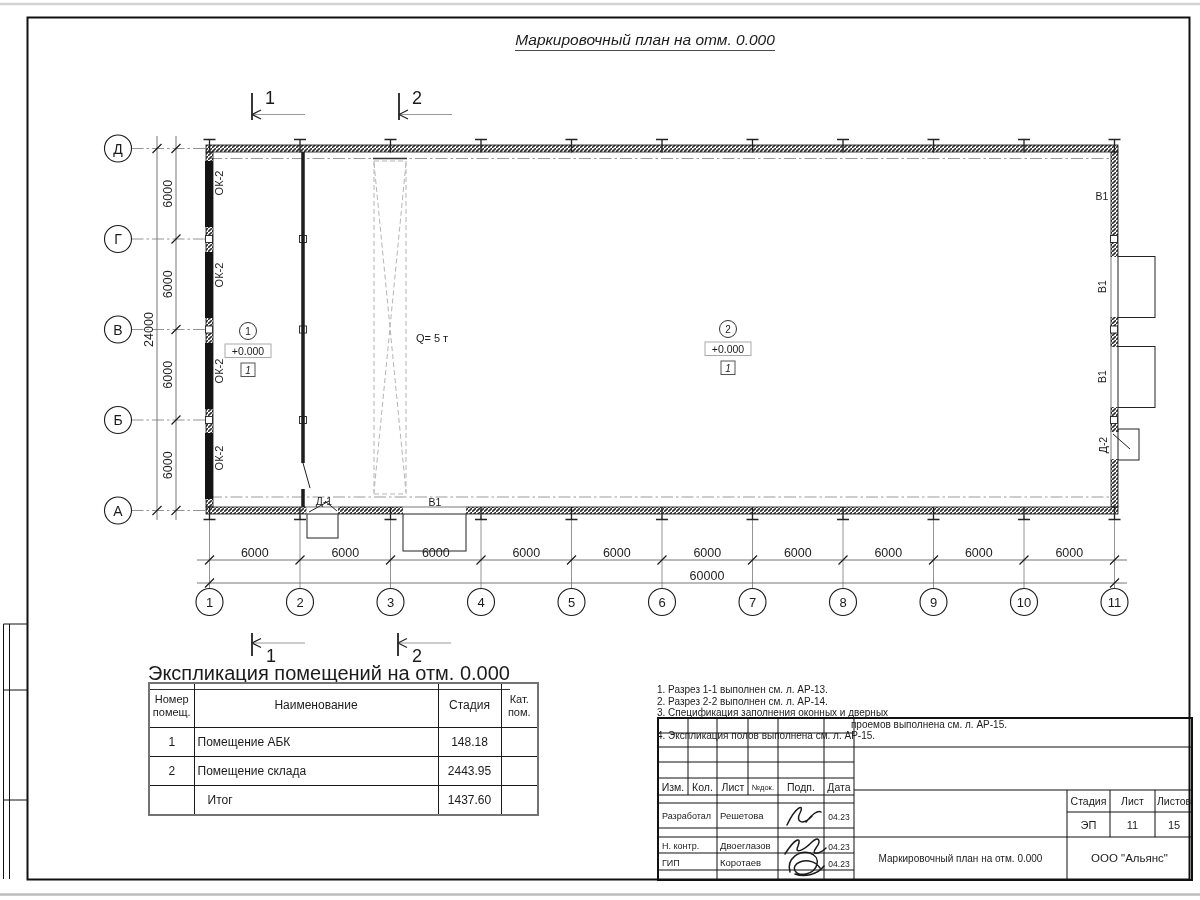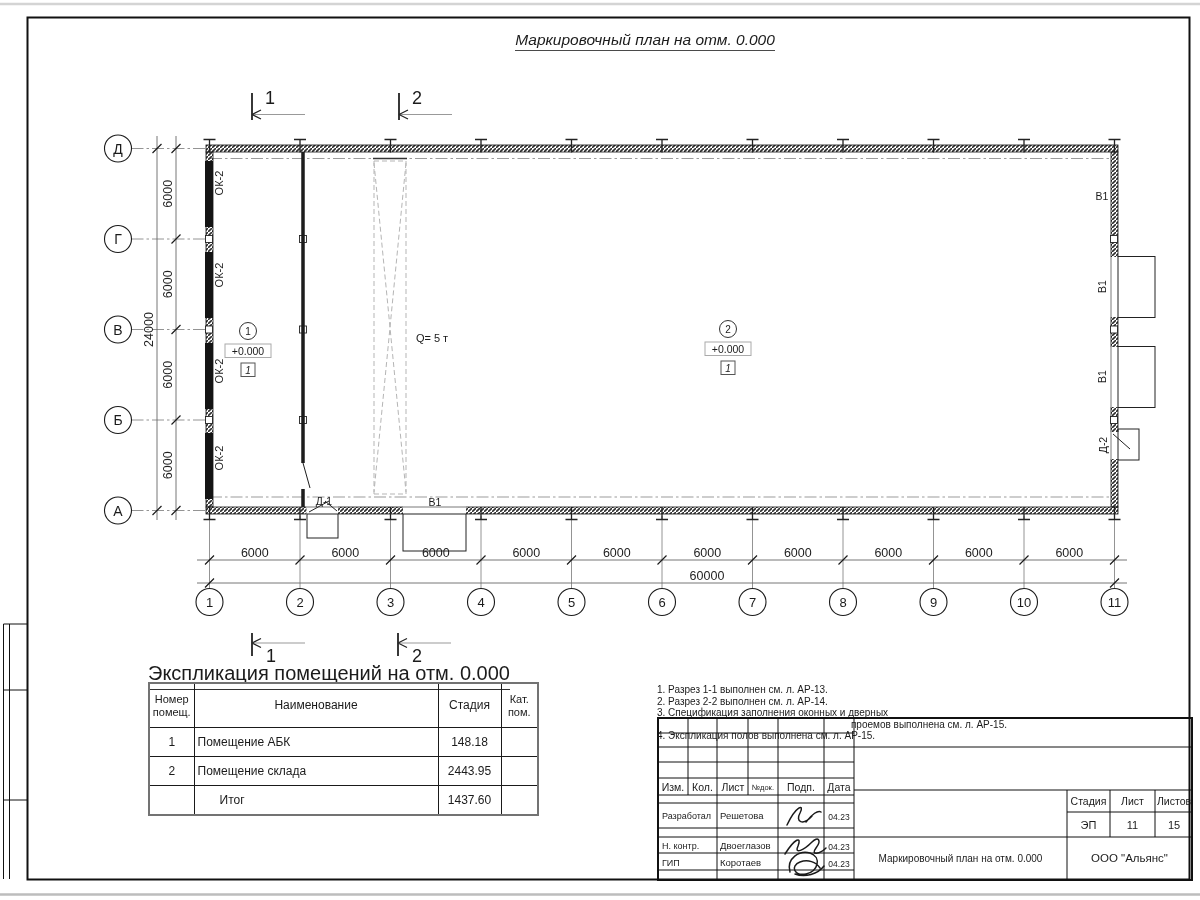--- a/index.html
+++ b/index.html
@@ -25,21 +25,21 @@
   .top-title{left:430px;top:31px;width:430px;text-align:center;font-size:15.5px;font-style:italic;}
   .top-title span{border-bottom:1px solid #4a4a4a;padding-bottom:2px;}
   .expl-title{left:148px;top:662px;font-size:20px;}
   .expl-title span{border-bottom:1.5px solid #333;padding-bottom:5px;}
   table.expl{position:absolute;left:148px;top:682px;border-collapse:collapse;table-layout:fixed;
              border:2px solid #737373;font-size:12px;}
   table.expl td,table.expl th{border:1.4px solid #1a1a1a;padding:0;font-weight:normal;vertical-align:middle;}
   table.expl th{height:43px;text-align:center;line-height:1.15;}
   table.expl td{height:28px;text-align:center;}
   table.expl td.name{text-align:left;padding-left:3px;}
-  table.expl td.name.total{padding-left:25px;}
+  table.expl td.name.total{padding-left:13px;}
   .notes{left:657px;top:684px;width:350px;font-size:10px;line-height:11.6px;}
   .notes .indent{padding-left:14px;text-align:right;}
 </style>
 </head>
 <body>
 
 <div id="sheet">
 
 <svg width="1200" height="900" viewBox="0 0 1200 900">
   <defs>

